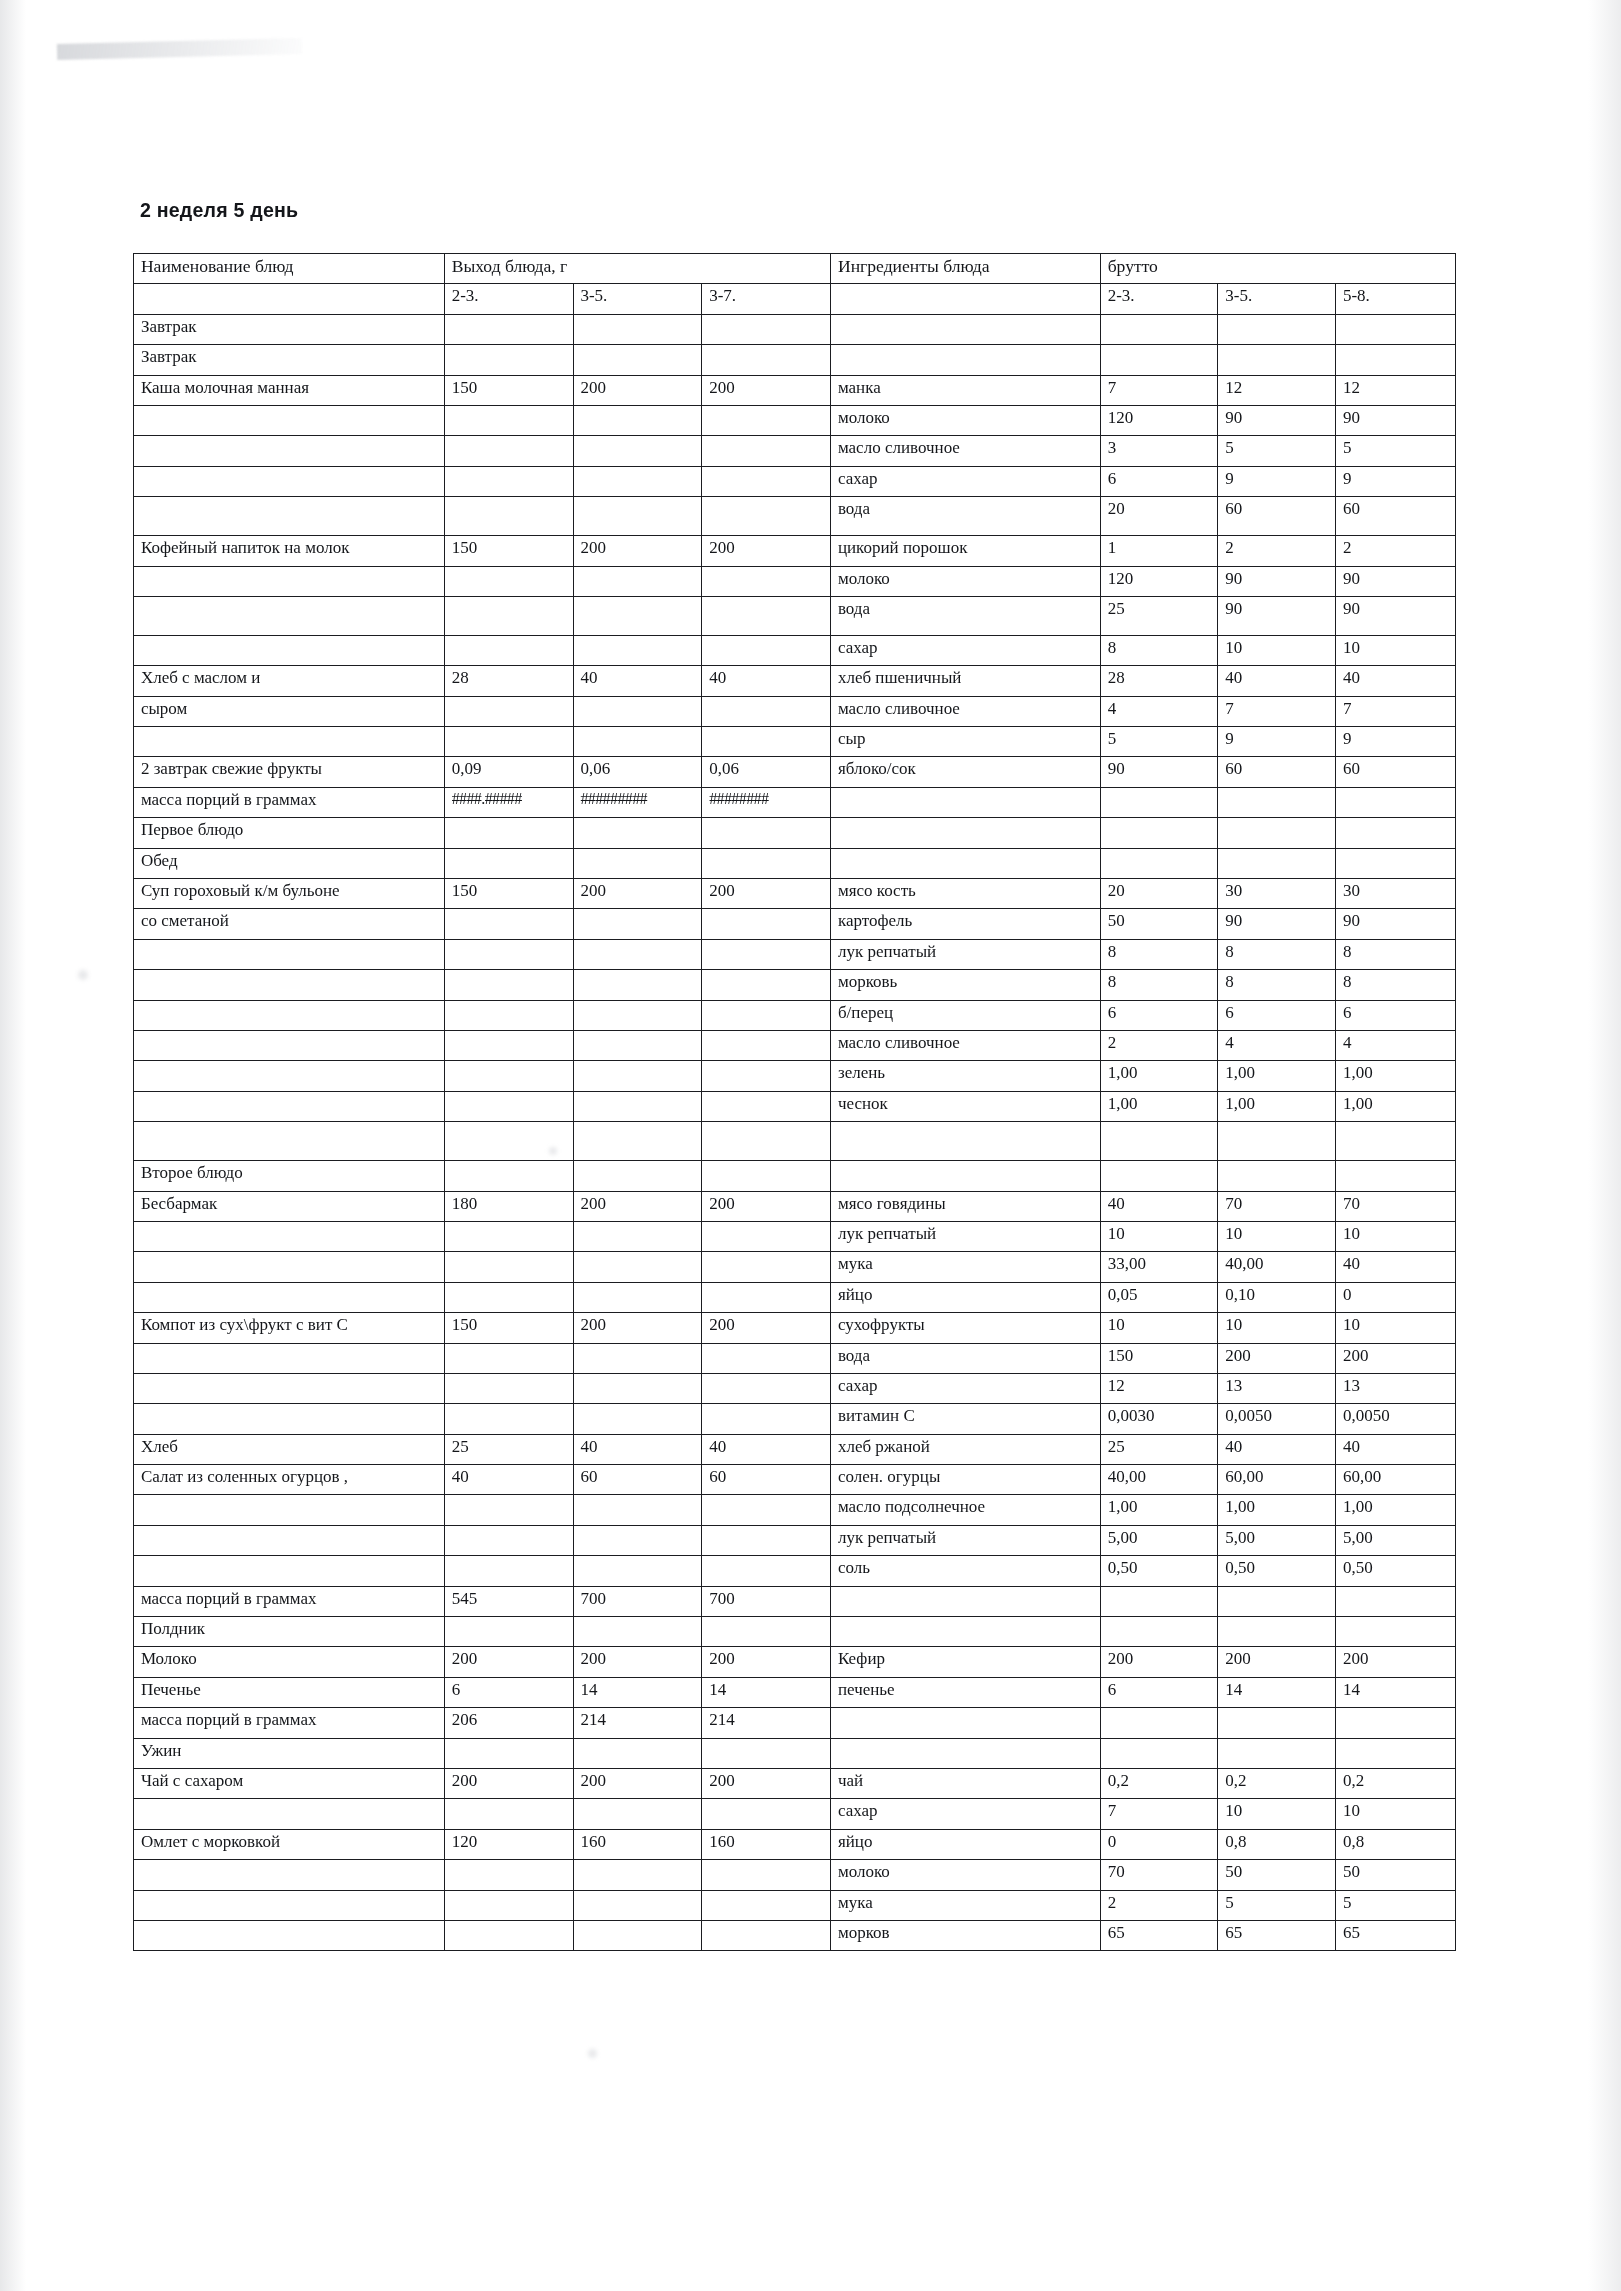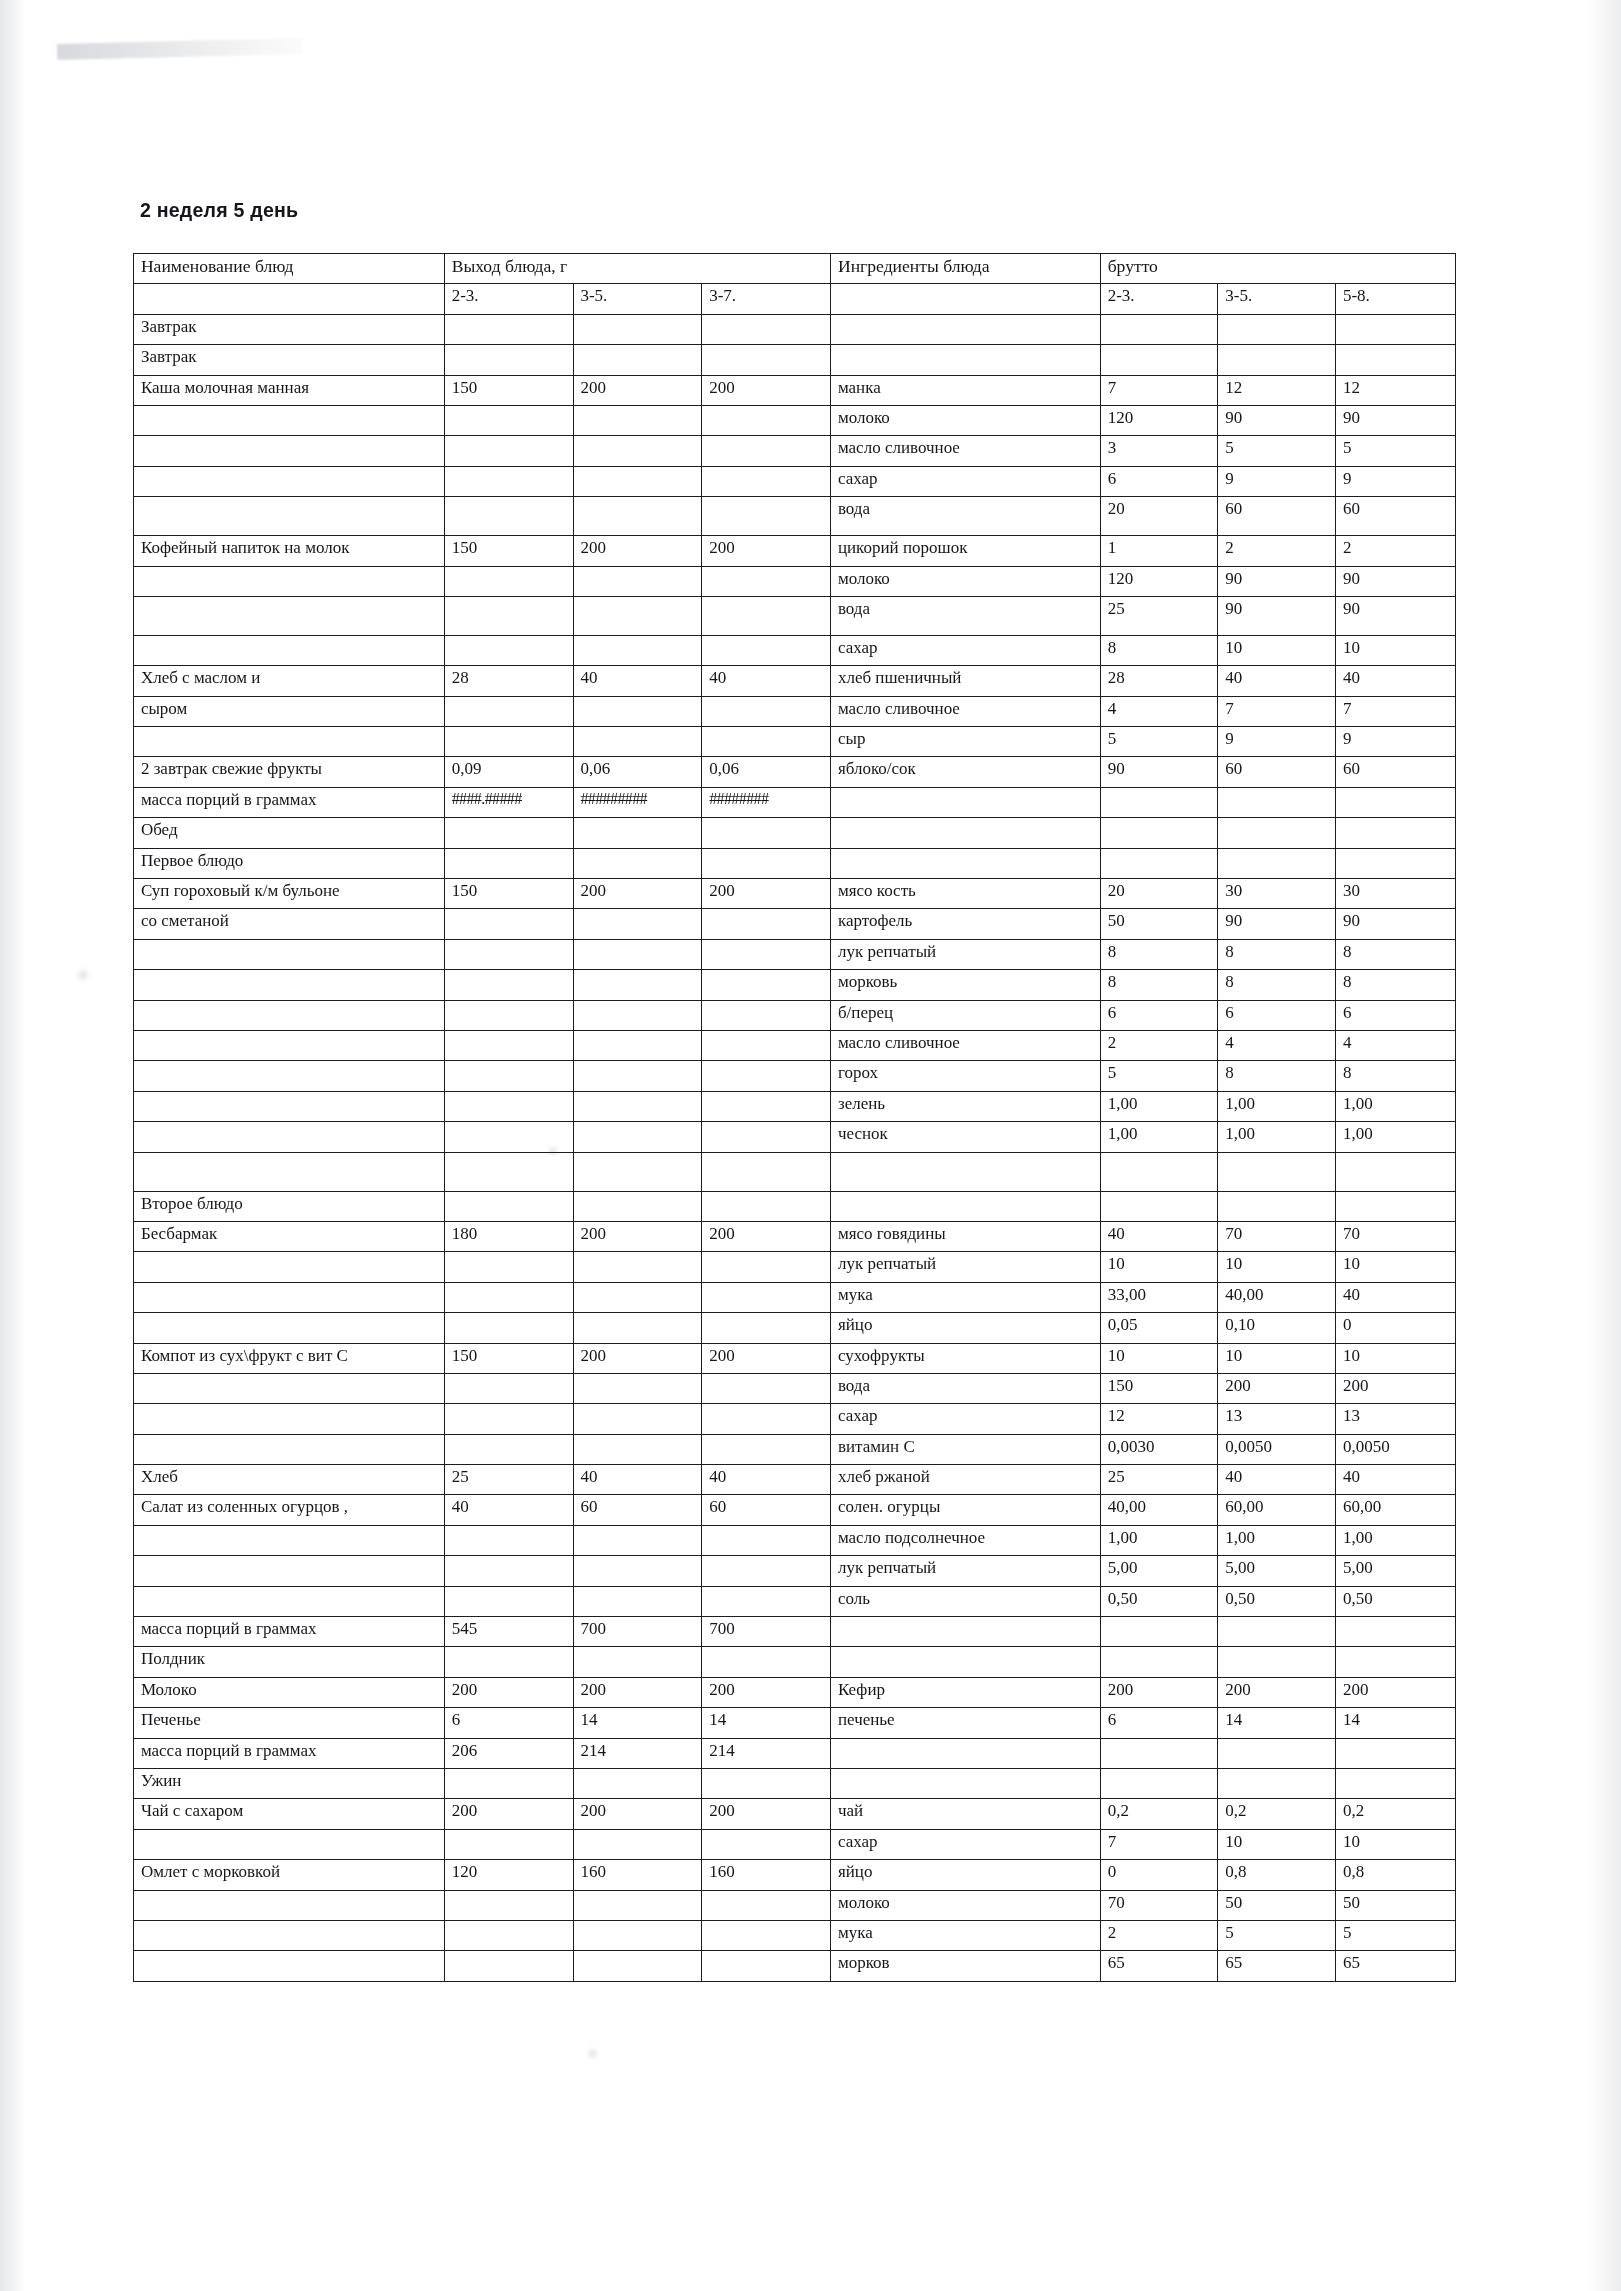--- a/index.html
+++ b/index.html
@@ -299,31 +299,31 @@
           <td>масса порций  в граммах</td>
           <td class="bold hash">####.#####</td>
           <td class="bold hash">#########</td>
           <td class="bold hash">########</td>
           <td></td>
           <td></td>
           <td></td>
           <td></td>
         </tr>
         <tr>
+          <td class="section">Первое блюдо</td>
+          <td></td>
+          <td></td>
+          <td></td>
+          <td></td>
+          <td></td>
+          <td></td>
+          <td></td>
+        </tr>
+        <tr>
           <td class="section">Обед</td>
-          <td></td>
-          <td></td>
-          <td></td>
-          <td></td>
-          <td></td>
-          <td></td>
-          <td></td>
-        </tr>
-        <tr>
-          <td class="section">Первое блюдо</td>
           <td></td>
           <td></td>
           <td></td>
           <td></td>
           <td></td>
           <td></td>
           <td></td>
         </tr>
         <tr>
           <td>Суп гороховый  к/м бульоне</td>
@@ -377,30 +377,20 @@
         </tr>
         <tr>
           <td></td>
           <td></td>
           <td></td>
           <td></td>
           <td>масло сливочное</td>
           <td>2</td>
           <td>4</td>
           <td>4</td>
-        </tr>
-        <tr>
-          <td></td>
-          <td></td>
-          <td></td>
-          <td></td>
-          <td>горох</td>
-          <td>5</td>
-          <td>8</td>
-          <td>8</td>
         </tr>
         <tr>
           <td></td>
           <td></td>
           <td></td>
           <td></td>
           <td>зелень</td>
           <td>1,00</td>
           <td>1,00</td>
           <td>1,00</td>

